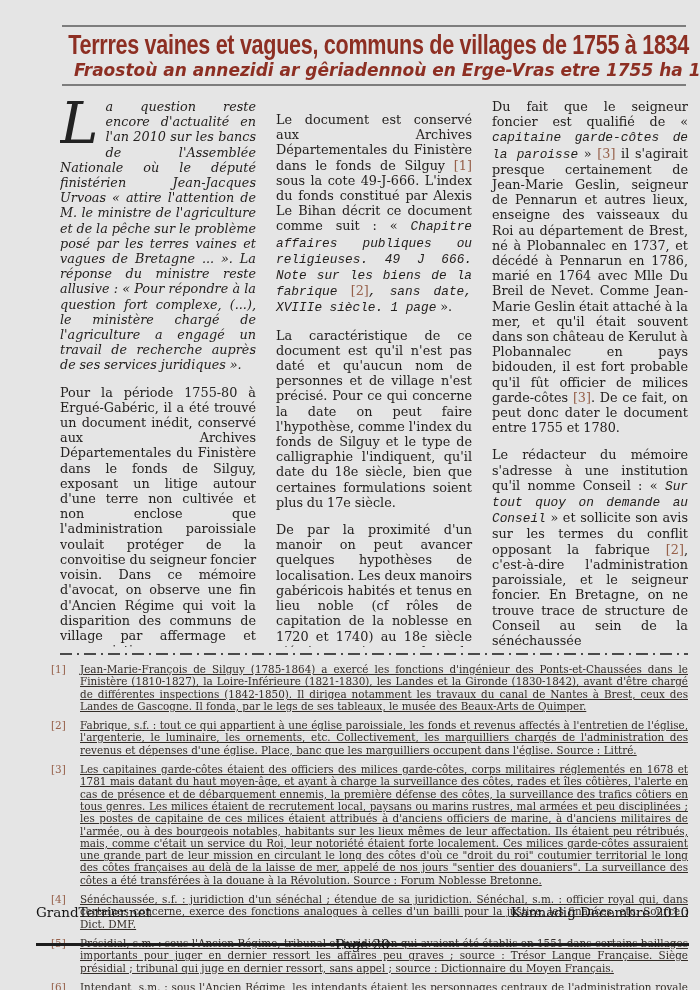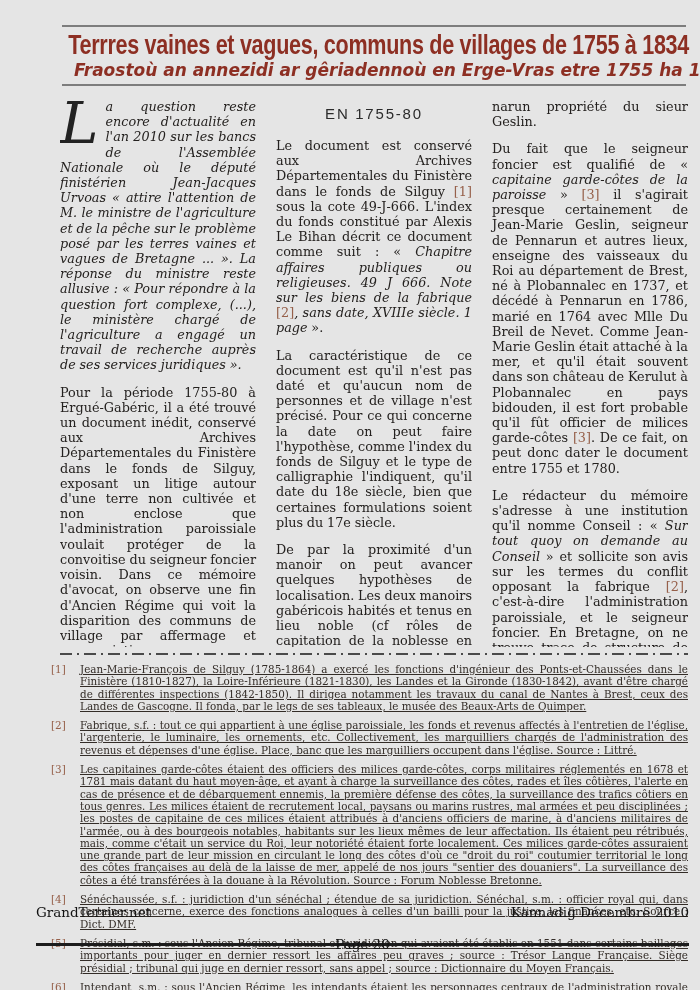--- a/index.html
+++ b/index.html
@@ -38,21 +38,21 @@
   .dropcap{
     float:left;font-family:"DejaVu Serif", serif;font-style:italic;
     font-size:58px;line-height:44px;padding:2px 7px 0 0;color:#222;
   }
   .col-heading{
     text-align:center;font-family:"Liberation Sans", sans-serif;
     font-size:15px;letter-spacing:1.8px;line-height:22px;color:#2b2b2b;
     margin:4px 0 13px;
   }
   .ref{color:var(--ref-brown);}
-  .i{font-style:italic;}
+  .i{font-style:italic;font-family:Liberation Mono, monospace;}
   
   .dashdot{
     margin:6px 36px 8px;height:2px;
     background:repeating-linear-gradient(90deg,
       #4a4a4a 0 12px, transparent 12px 17px,
       #4a4a4a 17px 19px, transparent 19px 24px);
   }
   
   .footnotes{margin:2px 36px 0 27px;}
   .fn{display:flex;margin-bottom:7px;color:var(--fn-ink);
@@ -84,29 +84,27 @@
   <div class="columns">
 
     <div class="col">
       <p class="lead"><span class="dropcap">L</span><span>a question reste encore d'actualité en l'an 2010 sur les bancs de l'Assemblée Nationale où le député finistérien Jean-Jacques Urvoas « attire l'attention de M. le ministre de l'agriculture et de la pêche sur le problème posé par les terres vaines et vagues de Bretagne ... ». La réponse du ministre reste allusive : « Pour répondre à la question fort complexe, (...), le ministère chargé de l'agriculture a engagé un travail de recherche auprès de ses services juridiques ».</span></p>
       <p>Pour la période 1755-80 à Ergué-Gabéric, il a été trouvé un document inédit, conservé aux Archives Départementales du Finistère dans le fonds de Silguy, exposant un litige autour d'une terre non cultivée et non enclose que l'administration paroissiale voulait protéger de la convoitise du seigneur foncier voisin. Dans ce mémoire d'avocat, on observe une fin d'Ancien Régime qui voit la disparition des communs de village par affermage et appropriation.</p>
 
     </div>
 
     <div class="col">
       <div class="col-heading">
-        <div>EN 1755-80</div>
       </div>
       <p><span>Le document est conservé aux Archives Départementales du Finistère dans le fonds de Silguy </span><span class="ref">[1]</span><span> sous la cote 49-J-666. L'index du fonds constitué par Alexis Le Bihan décrit ce document comme suit : « </span><span class="i">Chapitre affaires publiques ou religieuses. 49 J 666. Note sur les biens de la fabrique </span><span class="ref">[2]</span><span class="i">, sans date, XVIIIe siècle. 1 page</span><span> ».</span></p>
       <p>La caractéristique de ce document est qu'il n'est pas daté et qu'aucun nom de personnes et de village n'est précisé. Pour ce qui concerne la date on peut faire l'hypothèse, comme l'index du fonds de Silguy et le type de calligraphie l'indiquent, qu'il date du 18e siècle, bien que certaines formulations soient plus du 17e siècle.</p>
       <p>De par la proximité d'un manoir on peut avancer quelques hypothèses de localisation. Les deux manoirs gabéricois habités et tenus en lieu noble (cf rôles de capitation de la noblesse en 1720 et 1740) au 18e siècle n'étaient qu'au nombre de deux : le chateau de Lezergué où résidaient les De la Marche, et celui de Pen-</p>
     </div>
 
     <div class="col">
-      <p>narun propriété du sieur Geslin.</p>
       <p><span>Du fait que le seigneur foncier est qualifié de « </span><span class="i">capitaine garde-côtes de la paroisse</span><span> » </span><span class="ref">[3]</span><span> il s'agirait presque certainement de Jean-Marie Geslin, seigneur de Pennarun et autres lieux, enseigne des vaisseaux du Roi au département de Brest, né à Plobannalec en 1737, et décédé à Pennarun en 1786, marié en 1764 avec Mlle Du Breil de Nevet. Comme Jean-Marie Geslin était attaché à la mer, et qu'il était souvent dans son château de Kerulut à Plobannalec en pays bidouden, il est fort probable qu'il fût officier de milices garde-côtes </span><span class="ref">[3]</span><span>. De ce fait, on peut donc dater le document entre 1755 et 1780.</span></p>
       <p><span>Le rédacteur du mémoire s'adresse à une institution qu'il nomme Conseil : « </span><span class="i">Sur tout quoy on demande au Conseil</span><span> » et sollicite son avis sur les termes du conflit opposant la fabrique </span><span class="ref">[2]</span><span>, c'est-à-dire l'administration paroissiale, et le seigneur foncier. En Bretagne, on ne trouve trace de structure de Conseil au sein de la sénéchaussée </span></p>
     </div>
 
   </div>
 
   <div class="dashdot"></div>
 
   <div class="footnotes">
     <div class="fn">

